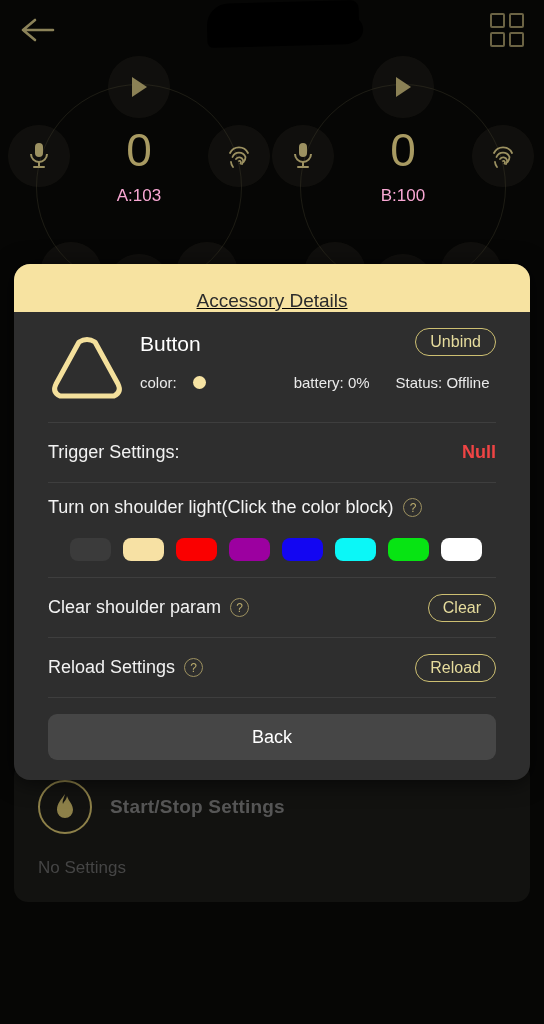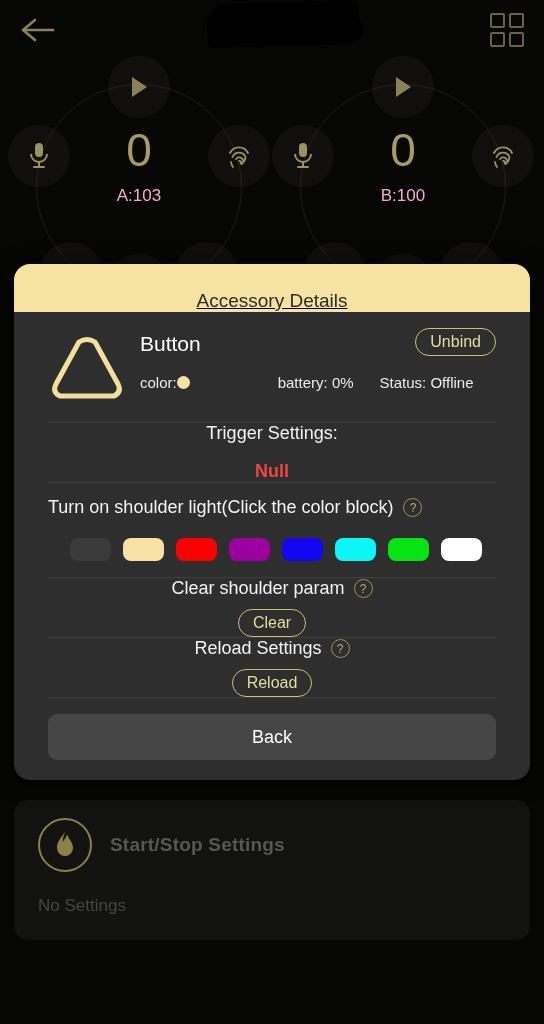--- a/index.html
+++ b/index.html
@@ -116,21 +116,21 @@
   .dnode svg { display: block; }
   .tick {
     position: absolute;
     width: 2px; height: 22px;
     background: #6e6440;
   }
 
   
   .bottom-card {
     position: absolute;
-    left: 14px; top: 800px;
+    left: 14px; top: 762px;
     width: 516px; height: 140px;
     background: #121210;
     border-radius: 14px;
     overflow: hidden;
   }
   .bcard-head {
     position: absolute;
     left: 24px; top: 18px;
     display: flex; align-items: center; gap: 18px;
   }
@@ -192,21 +192,21 @@
     font-size: 21px;
     color: #ffffff;
   }
   .acc-meta {
     display: flex;
     align-items: center;
     margin-top: 18px;
     font-size: 15px;
     color: #eaeaea;
   }
-  .acc-meta .m-color { display: flex; align-items: center; gap: 0; }
+  .acc-meta .m-color { display: flex; align-items: center; gap: 16px; }
   .color-dot {
     width: 13px; height: 13px;
     border-radius: 50%;
     background: #f6e3a3;
     display: inline-block;
   }
   .acc-meta .m-batt { margin-left: 88px; }
   .acc-meta .m-stat { margin-left: 26px; }
   .pill-btn {
     border: 1px solid #cdbf72;
@@ -223,21 +223,20 @@
     right: 0; top: 16px;
   }
 
   
   .srow {
     display: flex;
     align-items: center;
     justify-content: space-between;
     min-height: 60px;
     border-bottom: 1px solid #3e3e3e;
-    flex-direction: column;
   }
   .srow-label {
     font-size: 18px;
     color: #f2f2f2;
     display: flex; align-items: center; gap: 9px;
   }
   .srow-value {
     font-size: 18px;
     color: #ef4444;
     font-weight: bold;

